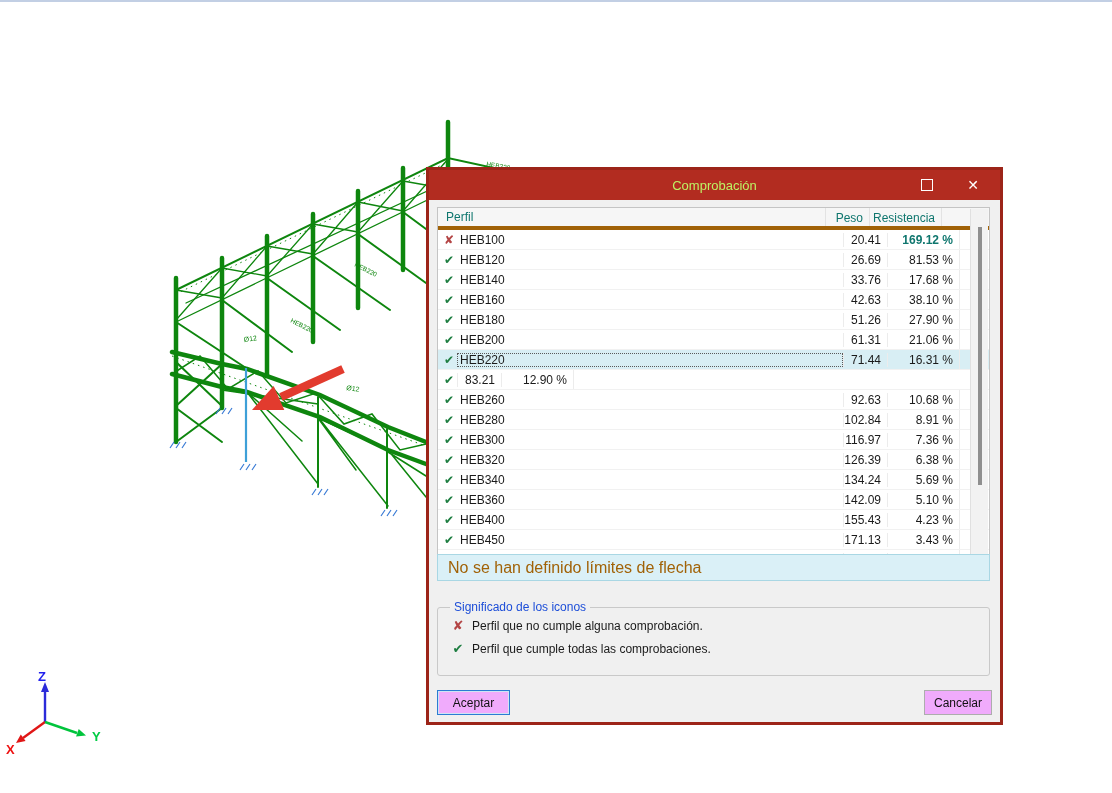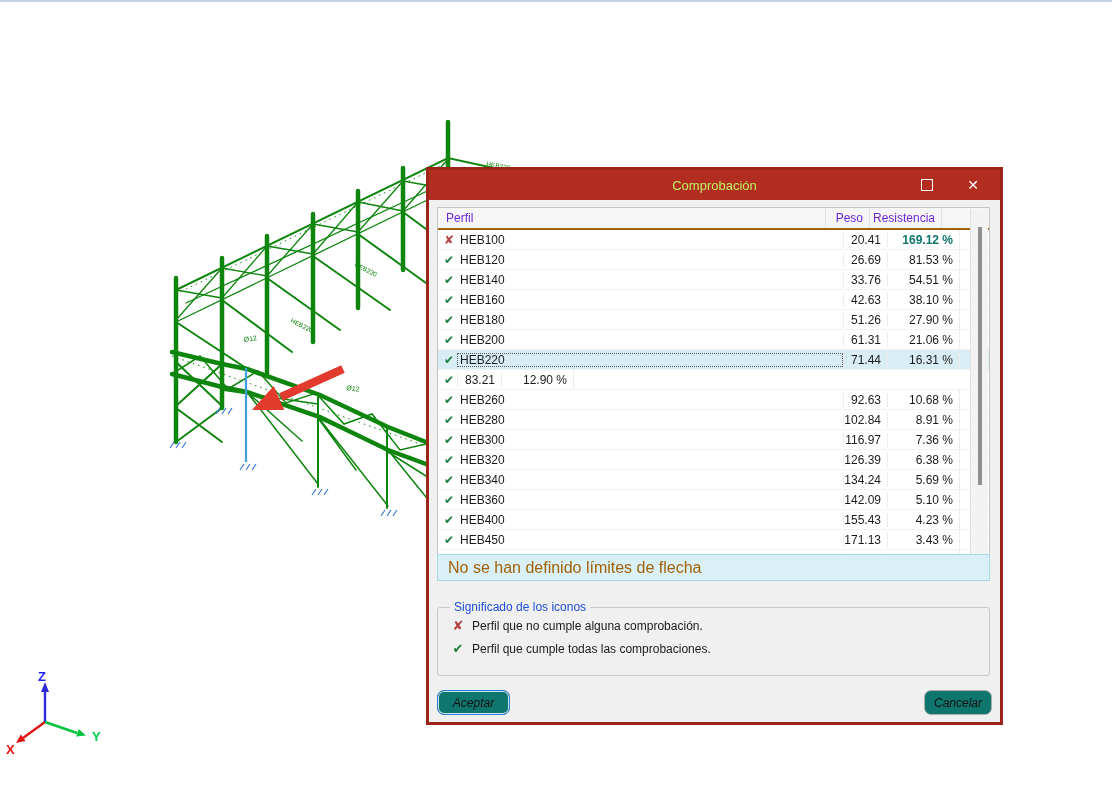--- a/index.html
+++ b/index.html
@@ -34,22 +34,22 @@
   .btn-max{right:58px;width:30px;}
   .btn-max .sq{width:10px;height:10px;border:1.6px solid #ffffff;display:block;}
   .btn-close{right:12px;width:30px;color:#ffffff;font-size:14px;font-family:"DejaVu Sans",sans-serif;}
 
   .content{position:relative;height:522px;}
 
   .table{
     position:absolute;left:8px;top:7px;width:553px;height:356px;
     background:#ffffff;border:1px solid #c4c4c4;box-sizing:border-box;overflow:hidden;
   }
-  .thead{display:flex;height:22px;background:#f6f6f6;border-bottom:2px solid #a16207;
-    font-size:12px;color:#6d28d9;align-items:center;box-sizing:border-box;}
+  .thead{display:flex;height:22px;background:#f6f6f6;border-bottom:4px solid #a16207;
+    font-size:12px;color:#0f766e;align-items:center;box-sizing:border-box;}
   .tr{display:flex;height:20px;align-items:center;font-size:12px;color:#1a1a1a;
     border-bottom:1px solid #f1f1f1;box-sizing:border-box;}
   .tr.selected{background:#d8eef4;}
   .icon{width:16px;margin-left:3px;text-align:center;font-size:12px;font-weight:bold;font-family:"DejaVu Sans",sans-serif;}
   .icon.fail{color:#b34444;}
   .icon.pass{color:#1d7d40;}
   .cell{box-sizing:border-box;white-space:nowrap;}
   .c-name{flex:1;padding-left:3px;}
   .tr.selected .c-name{outline:1px dotted #5a5a5a;outline-offset:-1px;}
   .c-peso{width:44px;text-align:right;padding-right:6px;border-left:1px solid #ececec;}
@@ -75,21 +75,21 @@
     position:absolute;left:8px;top:400px;width:553px;height:76px;box-sizing:border-box;
     border:1px solid #c9c9c9;border-radius:3px;margin:0;padding:0 0 0 10px;
   }
   .legendbox legend{font-size:12px;color:#1d4ed8;margin-left:2px;padding:0 4px;}
   .legend-item{display:flex;align-items:center;height:23px;font-size:12px;color:#1a1a1a;}
   .legend-item .glyph{width:20px;text-align:center;font-weight:bold;font-size:13px;margin-right:4px;font-family:"DejaVu Sans",sans-serif;}
   .glyph.fail{color:#b34444;}
   .glyph.pass{color:#1d7d40;}
 
   .btn{position:absolute;top:490px;height:25px;font-size:12px;color:#111;
-    font-family:"Liberation Sans",sans-serif;border-radius:7px;background:#0f766e;cursor:default;font-style:italic;}
+    font-family:"Liberation Sans",sans-serif;border-radius:0;background:#f0abfc;cursor:default;}
   .btn-accept{left:8px;width:73px;border:1px solid #2b7cd3;box-shadow:0 0 0 1px #cfe4f5 inset;}
   .btn-cancel{right:8px;width:68px;border:1px solid #adadad;}
 </style>
 </head>
 <body>
 
 <div class="top-edge"></div>
 
 <div class="scene">
   <svg width="1112" height="793" viewBox="0 0 1112 793">
@@ -191,21 +191,21 @@
             <span class="icon pass">✔</span>
             <span class="cell c-name">HEB120</span>
             <span class="cell c-peso">26.69</span>
             <span class="cell c-res">81.53 %</span>
             <span class="cell c-fill"></span>
           </div>
           <div class="tr">
             <span class="icon pass">✔</span>
             <span class="cell c-name">HEB140</span>
             <span class="cell c-peso">33.76</span>
-            <span class="cell c-res">54.51 %</span>
+            <span class="cell c-res">17.68 %</span>
             <span class="cell c-fill"></span>
           </div>
           <div class="tr">
             <span class="icon pass">✔</span>
             <span class="cell c-name">HEB160</span>
             <span class="cell c-peso">42.63</span>
             <span class="cell c-res">38.10 %</span>
             <span class="cell c-fill"></span>
           </div>
           <div class="tr">

